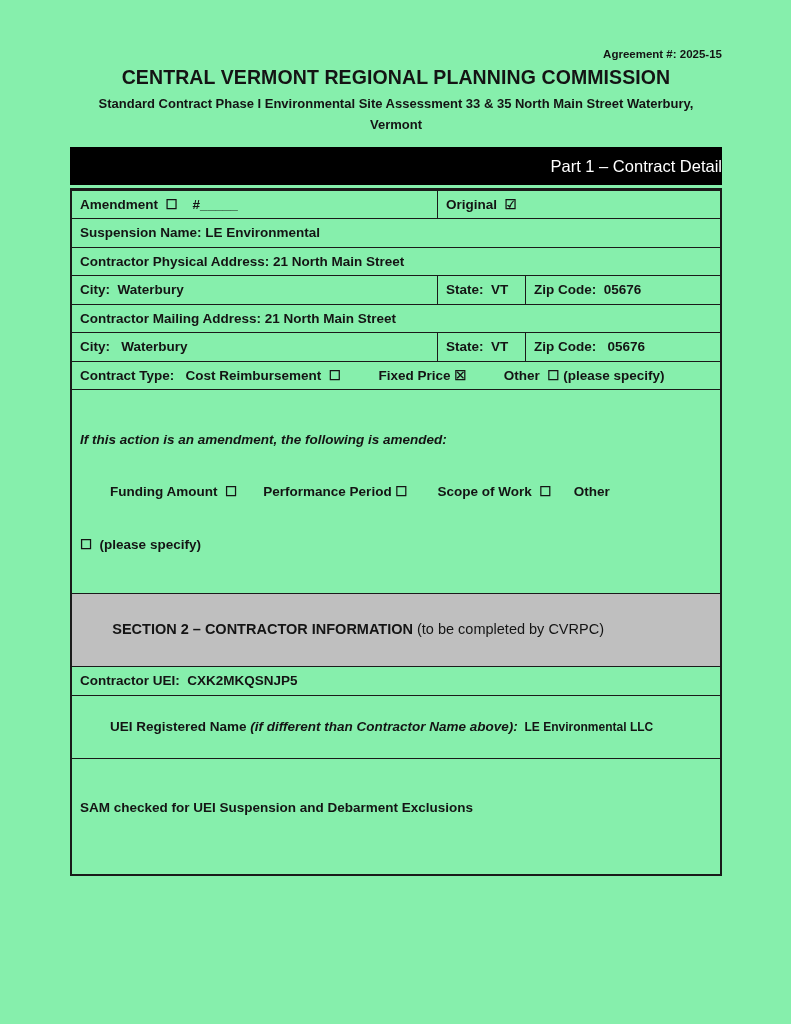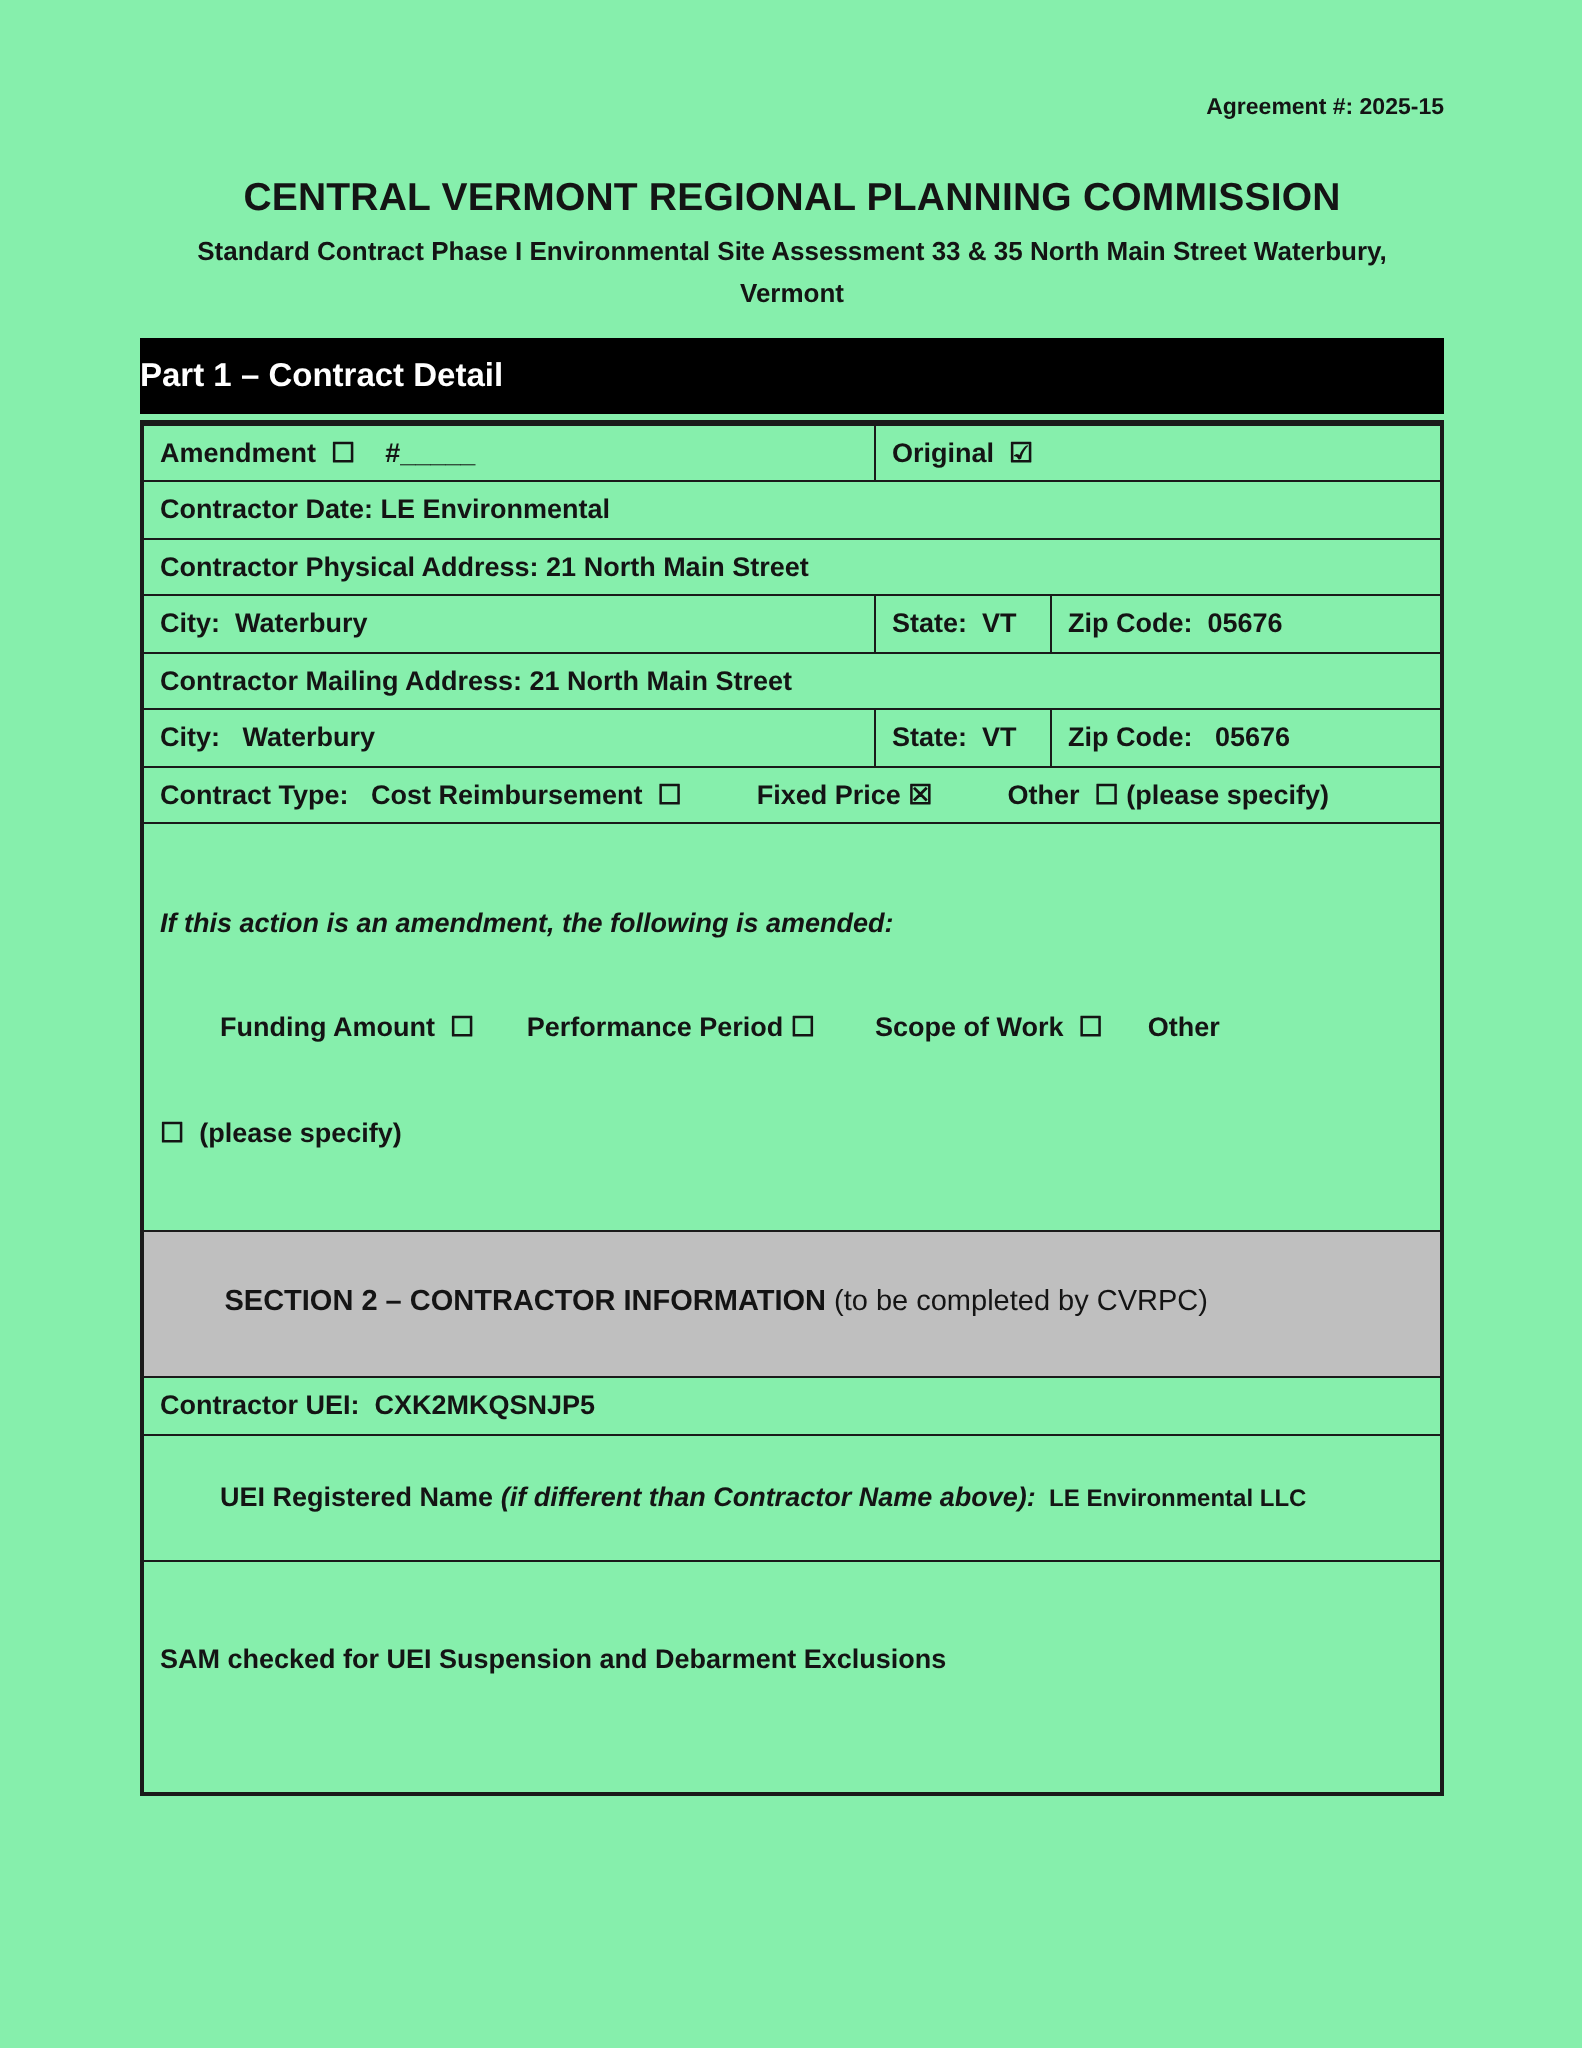--- a/index.html
+++ b/index.html
@@ -16,41 +16,41 @@
   }
   .content { margin-left: 70px; width: 652px; }
 
   .agreement {
     padding-top: 48px;
     text-align: right;
     font-size: 11.5px;
     font-weight: 700;
   }
   .title1 {
-    margin-top: 28px;
+    margin-top: 6px;
     text-align: center;
     font-size: 19.5px;
     font-weight: 700;
     letter-spacing: 0.1px;
   }
   .title2 {
     margin: 5px auto 11px;
     text-align: center;
     font-size: 13px;
     font-weight: 700;
     line-height: 1.6;
     max-width: 640px;
   }
 
   .part1-bar {
     background: var(--bar-bg, #000);
     color: #fff;
-    text-align: left;
+    text-align: right;
     font-size: 16.5px;
-    font-weight: 700;
+    font-weight: 400;
     padding: 10px 0 9px;
   }
 
   .tbl {
     margin-top: 3px;
     border: 2px solid #1a1a1a;
     font-size: 13.5px;
     font-weight: 600;
   }
   .row {
@@ -113,21 +113,21 @@
 
     <div class="tbl">
 
 
       <div class="row grid g-original">
         <div>Amendment  ☐    #_____</div>
         <div>Original  ☑</div>
       </div>
 
 
-      <div class="row">Contractor Date: LE Environmental</div>
+      <div class="row">Suspension Name: LE Environmental</div>
 
       <div class="row">Contractor Physical Address: 21 North Main Street</div>
 
       <div class="row grid g-city">
         <div>City:  Waterbury</div>
         <div>State:  VT</div>
         <div>Zip Code:  05676</div>
       </div>
 
       <div class="row">Contractor Mailing Address: 21 North Main Street</div>

